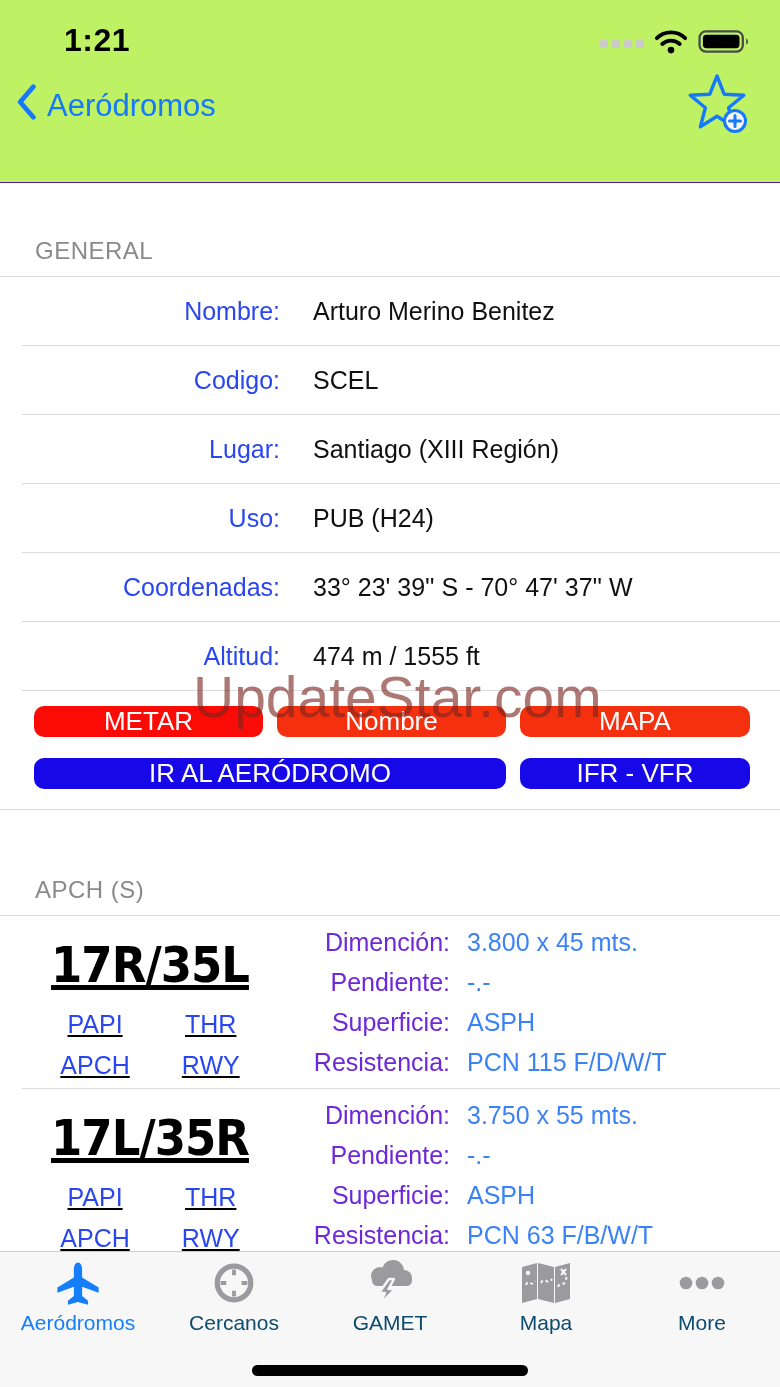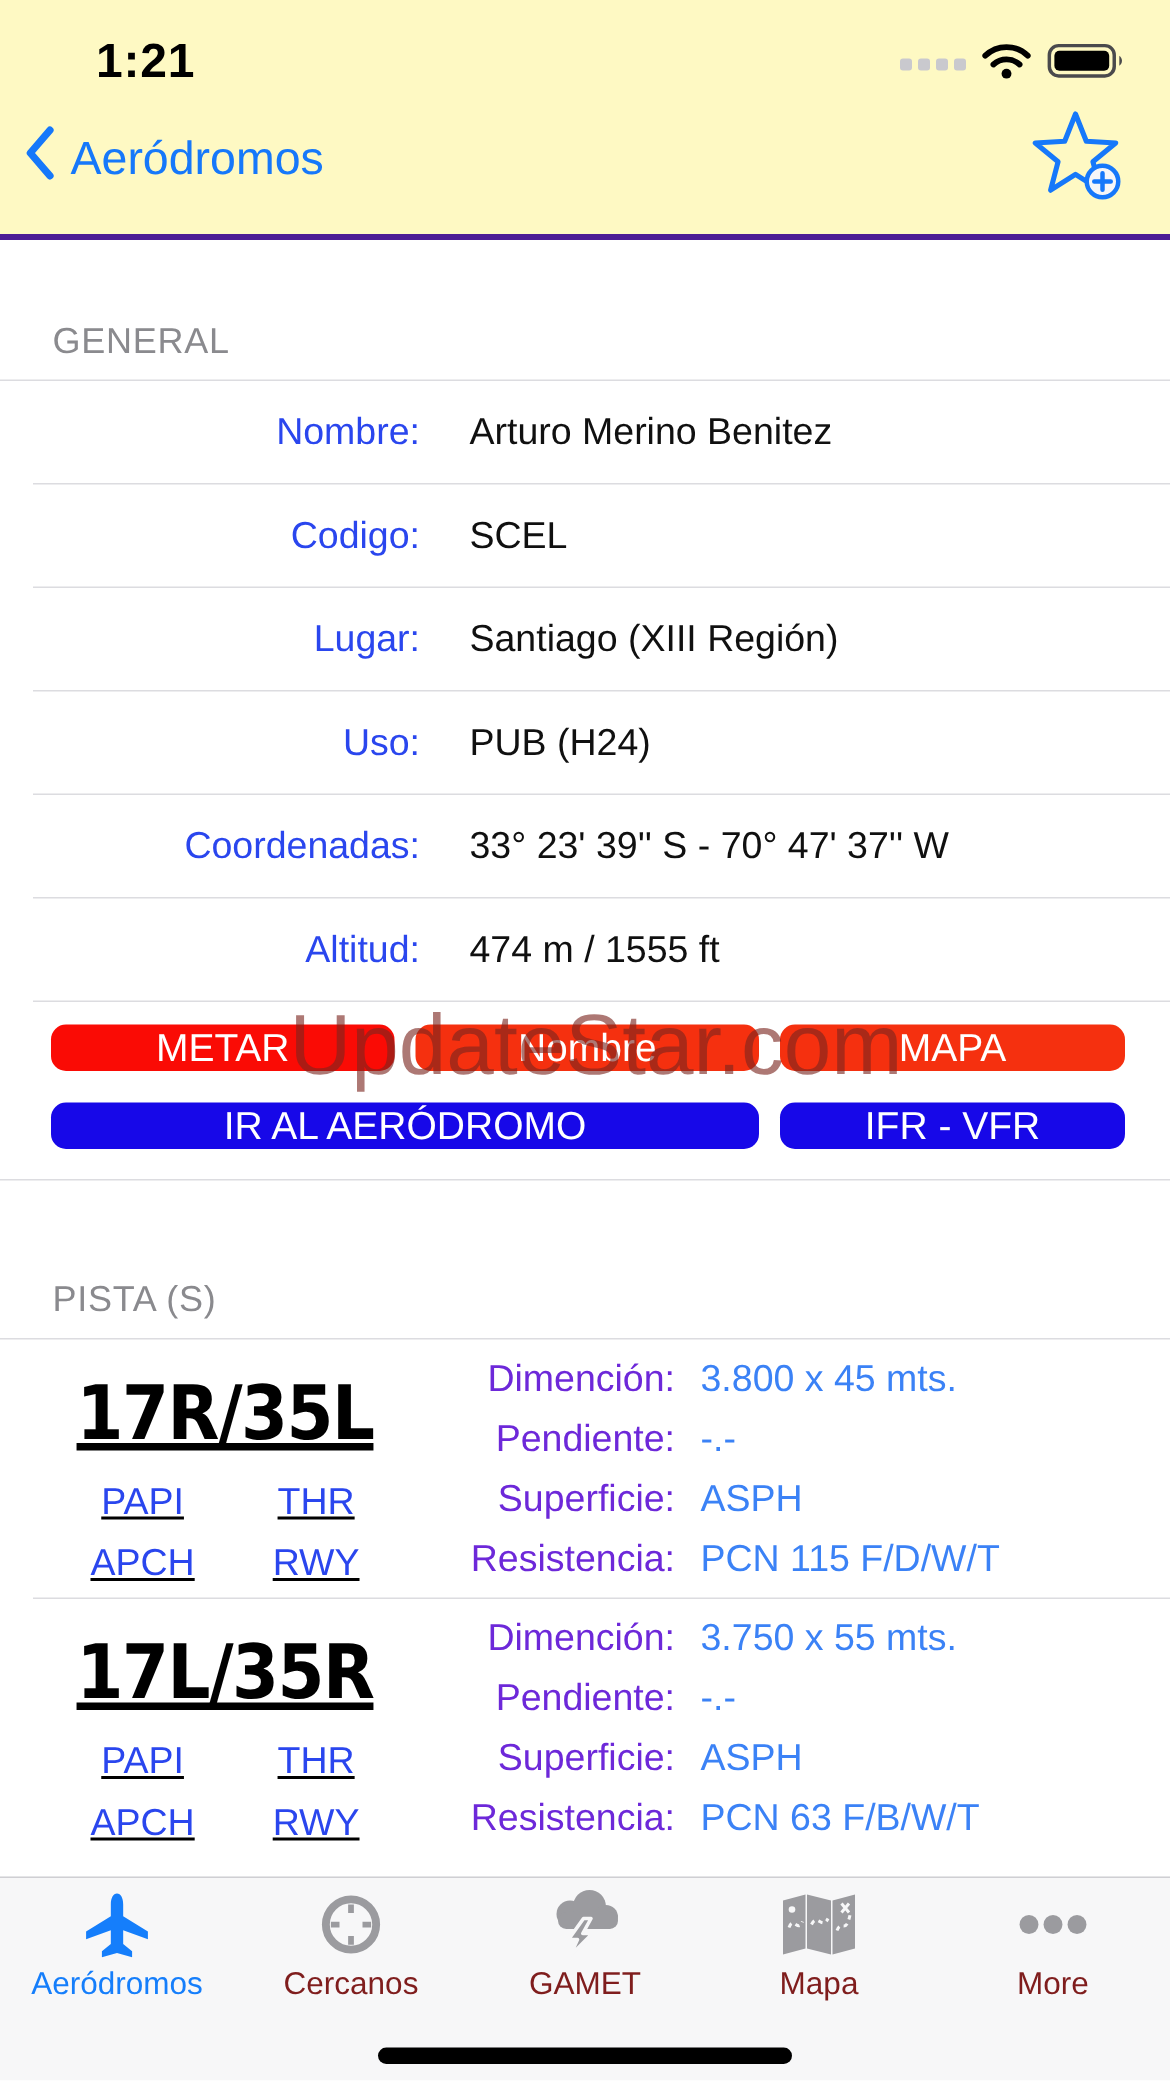--- a/index.html
+++ b/index.html
@@ -2,21 +2,21 @@
 <html><head>
 <meta charset="utf-8">
 <style>
   html,body{margin:0;padding:0;}
   body{
     width:780px;height:1387px;position:relative;overflow:hidden;
     background:#ffffff;font-family:"Liberation Sans",sans-serif;
     -webkit-font-smoothing:antialiased;
   }
   
-  .topbar{background:#fef9c3;height:160px;border-bottom:4px solid #4c1d95;box-sizing:border-box;}
+  .topbar{background:#bef264;height:183px;border-bottom:1px solid #4c1d95;box-sizing:border-box;}
   .statusbar{height:62px;display:flex;align-items:flex-end;padding:0 26px 0 64px;box-sizing:border-box;}
   .time{font-size:32px;font-weight:700;color:#000;letter-spacing:.5px;line-height:1;padding-bottom:6px;}
   .status-right{margin-left:auto;display:flex;align-items:center;gap:10px;padding-bottom:4px;}
   .sig-dots{display:flex;gap:4px;align-items:center;}
   .sig-dots i{width:8px;height:8px;border-radius:2px;background:#c9c9ce;display:block;}
   .navrow{display:flex;align-items:center;height:88px;padding:0 28px 0 16px;}
   .back{display:flex;align-items:center;gap:10px;color:#1678fa;font-size:31px;cursor:pointer;}
   .star-wrap{margin-left:auto;display:flex;align-items:center;cursor:pointer;}
 
   
@@ -58,21 +58,21 @@
   .rw-links span{cursor:pointer;}
   .rw-right{flex:1;}
   .rw-row{display:flex;align-items:center;height:40px;}
   .rw-row .lbl{width:150px;flex:none;text-align:right;color:#6d28d9;font-size:25px;}
   .rw-row .val{margin-left:17px;color:#3b82f6;font-size:25px;white-space:nowrap;}
 
   
   .tabbar{position:absolute;left:0;right:0;bottom:0;height:136px;background:#f7f7f8;
           border-top:1px solid #cfcfd3;box-sizing:border-box;display:flex;z-index:10;}
   .tab{flex:1;display:flex;flex-direction:column;align-items:center;padding-top:8px;gap:5px;
-       color:#7f1d1d;font-size:21px;cursor:pointer;}
+       color:#0c4a6e;font-size:21px;cursor:pointer;}
   .tab.active{color:#157efb;}
   .tab .ticon{height:46px;display:flex;align-items:center;justify-content:center;}
   .home-indicator{position:absolute;bottom:11px;left:50%;transform:translateX(-50%);
                   width:276px;height:11px;border-radius:6px;background:#000;z-index:11;}
 </style>
 </head>
 <body>
 
 <div class="topbar">
   <div class="statusbar">
@@ -170,21 +170,21 @@
   <div class="btn-row">
     <button class="btn blue wide">IR AL AERÓDROMO</button>
     <button class="btn blue w3b">IFR - VFR</button>
   </div>
 </div>
 <div class="hr"></div>
 
 <div class="watermark">UpdateStar.com</div>
 
 <div class="gap2"></div>
-<div class="sec-header">PISTA (S)</div>
+<div class="sec-header">APCH (S)</div>
 <div class="hr"></div>
 
 <div class="runway">
   <div class="rw-left">
     <div class="rw-name">17R/35L</div>
     <div class="rw-links">
       <span>PAPI</span>
       <span>THR</span>
       <span>APCH</span>
       <span>RWY</span>

